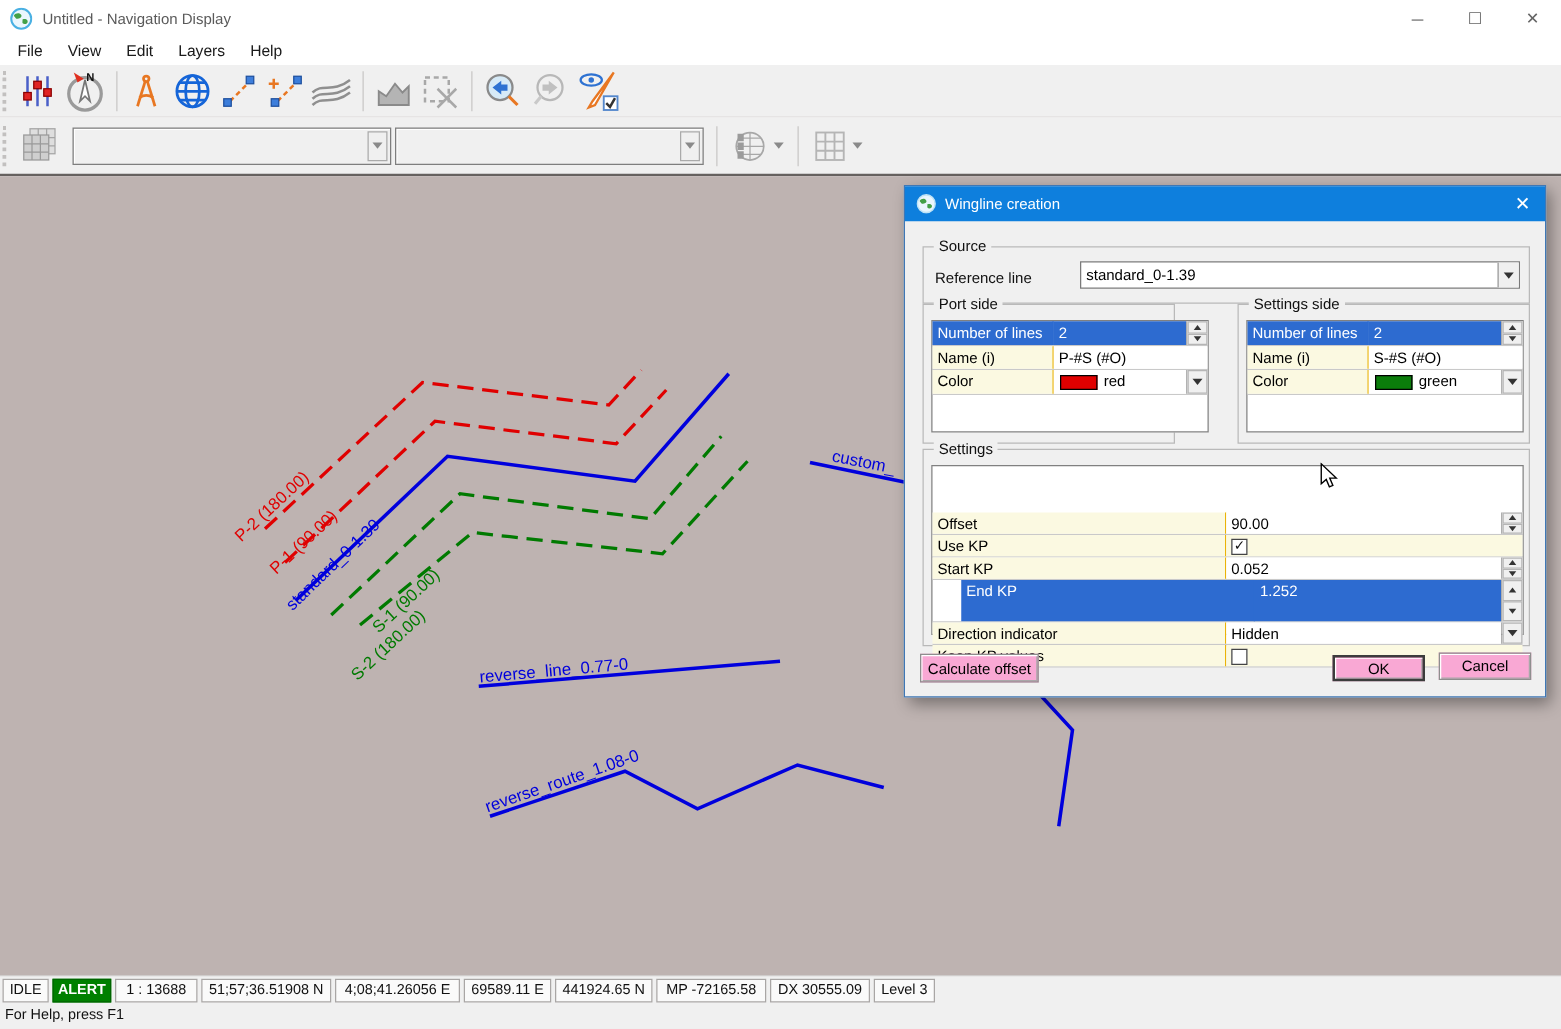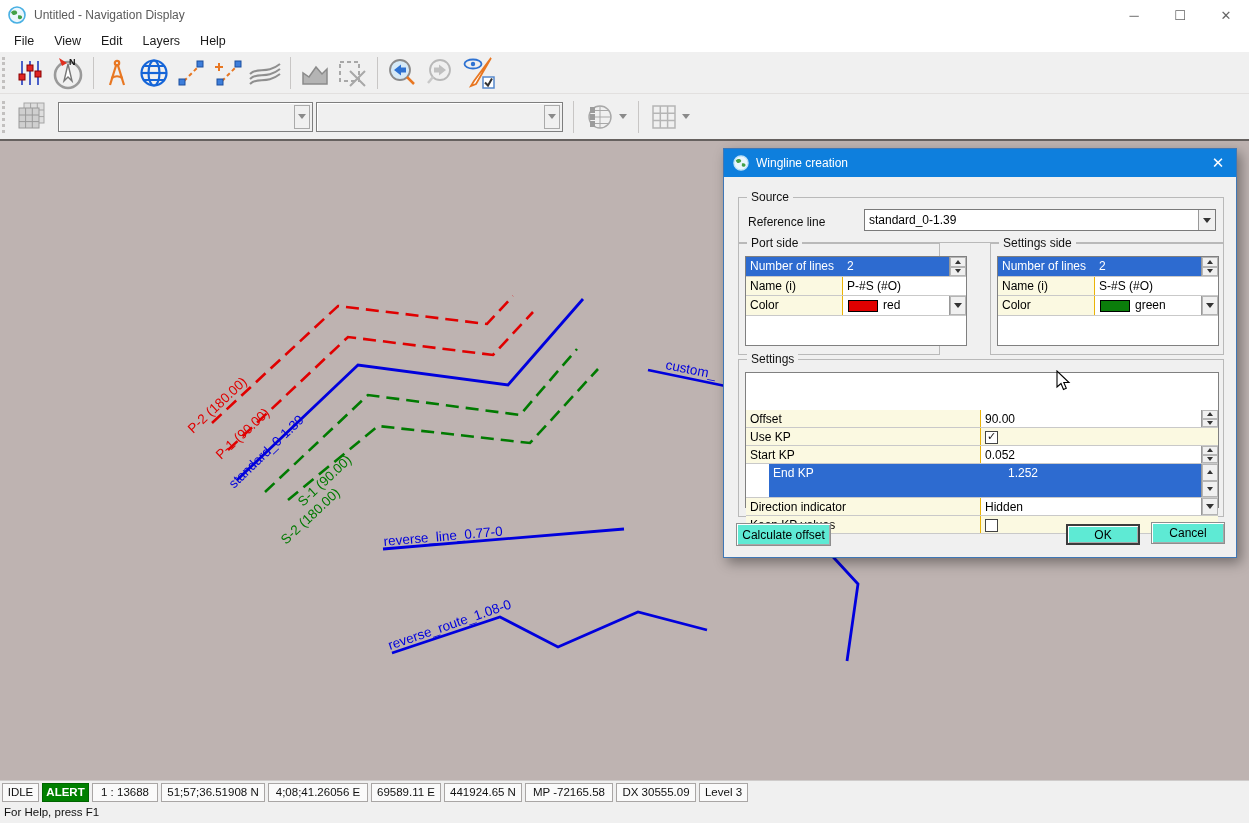--- a/index.html
+++ b/index.html
@@ -55,21 +55,21 @@
   .ptable { position:absolute; background:#fff; border:1px solid #808080; }
   .prow { display:flex; border-bottom:1px solid #c9c9c9; }
   .prow .plabel { background:#fbf9e1; border-right:1px solid #eab308; font-size:12px; padding:2px 4px 0 4px; color:#000; }
   .prow .pvalue { flex:1; font-size:12px; padding:2px 4px 0 4px; background:#fff; color:#000; display:flex; align-items:flex-start; }
   .prow.selected .plabel, .prow.selected .pvalue { background:#2d6bd0; color:#fff; border-right-color:#2d6bd0; }
   .spinner { width:17px; align-self:stretch; border-left:1px solid #999; background:#f0f0f0; display:flex; flex-direction:column; }
   .spinner > div { flex:1; display:flex; align-items:center; justify-content:center; border:1px solid #b5b5b5; background:#f0f0f0; }
   .checkbox { width:13px; height:13px; border:1px solid #444; background:#fff; margin-top:2px; position:relative; }
   .checkbox.checked::after { content:"✓"; position:absolute; left:1px; top:-2px; font-size:11px; font-weight:bold; color:#111; }
   .swatch { width:30px; height:12px; border:1px solid #000; margin:2px 5px 0 1px; }
-  .btn { position:absolute; background:#5eead4; border:1px solid #8e8e8e; box-shadow:inset 1px 1px 0 #ffffff, inset -1px -1px 0 #a8a8a8; font-size:12px; color:#000; display:flex; align-items:center; justify-content:center; }
+  .btn { position:absolute; background:#f9a8d4; border:1px solid #8e8e8e; box-shadow:inset 1px 1px 0 #ffffff, inset -1px -1px 0 #a8a8a8; font-size:12px; color:#000; display:flex; align-items:center; justify-content:center; }
   .btn.default { border:2px solid #3c3c3c; }
   .cursor { position:absolute; left:1053px; top:370px; z-index:30; }
 </style>
 </head>
 <body>
 
 <div class="titlebar">
   <svg class="appicon" viewBox="0 0 18 18">
     <circle cx="9" cy="9" r="8" fill="#eaf6fd" stroke="#49b0e3" stroke-width="1.6"></circle>
     <path d="M3,6.5 C4.5,4 8,4 9,6 C10,8 7,9.2 5,9 Z" fill="#43a047"></path>

